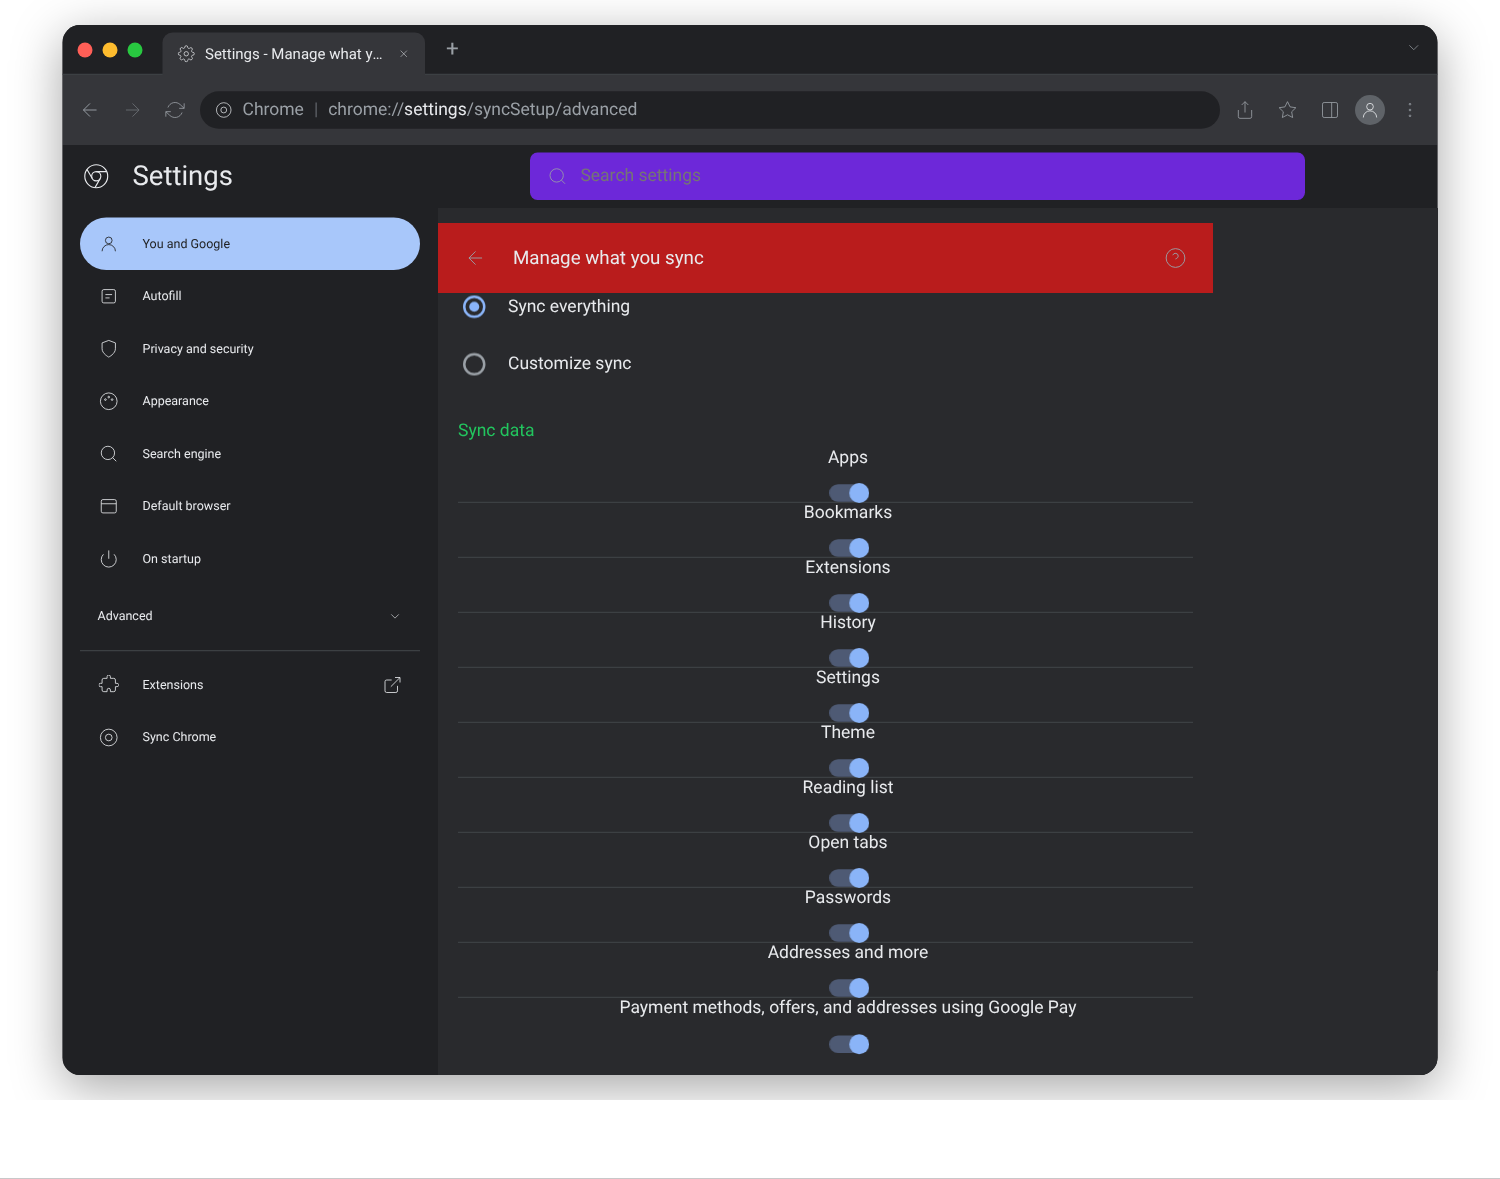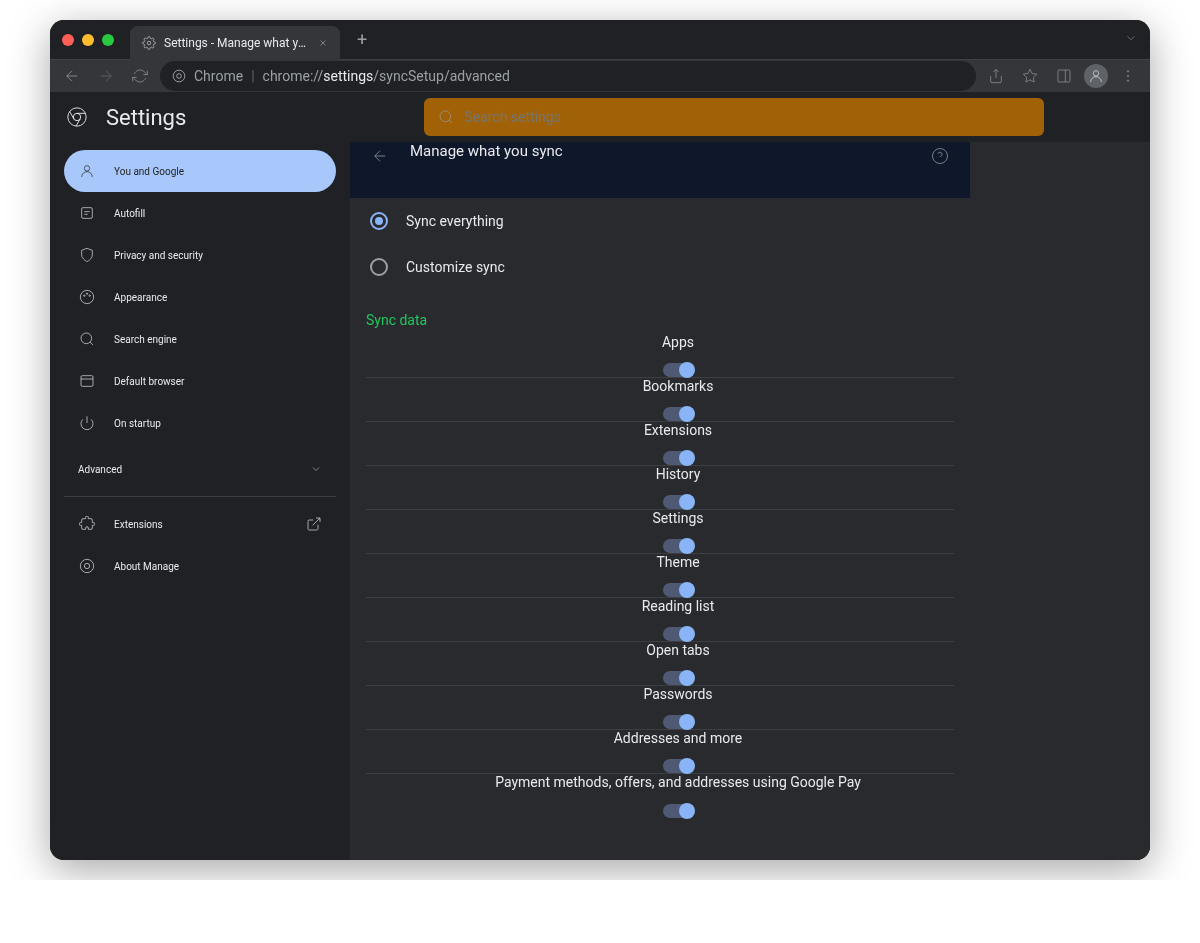--- a/index.html
+++ b/index.html
@@ -39,21 +39,21 @@
   white-space:nowrap;
   margin-top:6px;
 }
 .tab-title { overflow: hidden; text-overflow: ellipsis; white-space: nowrap; flex:1; }
 .tab svg { flex-shrink:0; }
 .newtab { width:28px; text-align:center; color:#9aa0a6; font-size:18px; margin-left:8px; }
 .flex-spacer{flex:1;}
 .titlebar .chev { color:#9aa0a6; }
 
 .toolbar {
-  height:32px;
+  height:56px;
   background:#35363a;
   display:flex;
   align-items:center;
   padding:0 8px;
   gap:6px;
 }
 .icon-btn { width:28px;height:28px; display:flex;align-items:center;justify-content:center;color:#9aa0a6; border-radius:50%; }
 .icon-btn.disabled{opacity:.5;}
 .urlbar {
   flex:1;
@@ -85,21 +85,21 @@
   display:flex;
   align-items:center;
   padding:0 16px;
   gap:18px;
 }
 .chrome-logo{width:22px;height:22px;}
 .app-title{font-size:22px;color:#e8eaed;}
 .search-wrap{
   margin-left:220px;
   flex:0 0 620px;
-  background:#a16207;
+  background:#6d28d9;
   height:38px;
   border-radius:6px;
   display:flex;
   align-items:center;
   padding:0 14px;
   gap:10px;
   color:#9aa0a6;
 }
 .search-wrap input{
   background:transparent;
@@ -146,25 +146,25 @@
   flex:1;
   background:#292a2d;
   overflow-y:auto;
   border-top-left-radius:0;
 }
 .main-inner{
   max-width:620px;
 }
 .page-head{
   display:flex;
-  align-items:flex-start;
+  align-items:center;
   height:56px;
   padding:0 16px;
   gap:16px;
-  position:sticky; top:0; background:#0f172a;
+  position:sticky; top:12px; background:#b91c1c;
 }
 .page-head .title{flex:1;font-size:15px;color:#e8eaed;}
 .content{ padding:0 16px 24px 16px;}
 .radio-row{
   display:flex;align-items:center;gap:18px;
   height:46px;font-size:14px;
   padding:0 4px;
 }
 .radio{
   width:18px;height:18px;border-radius:50%;
@@ -385,21 +385,21 @@
               <path d="M18 13v6a2 2 0 0 1-2 2H5a2 2 0 0 1-2-2V8a2 2 0 0 1 2-2h6M15 3h6v6M10 14 21 3"></path>
             </svg>
         </div>
         <div class="side-item">
           <span class="icn">
               <svg width="16" height="16" viewBox="0 0 24 24">
                 <circle cx="12" cy="12" r="10"></circle>
                 <circle cx="12" cy="12" r="4"></circle>
               </svg>
             </span>
-          <span>About Manage</span>
+          <span>Sync Chrome</span>
         </div>
       </div>
 
       <div class="main">
         <div class="main-inner">
           <div class="page-head">
             <div class="icon-btn">
                 <svg width="18" height="18" viewBox="0 0 24 24">
                   <path d="M19 12H5M12 19l-7-7 7-7"></path>
                 </svg>

